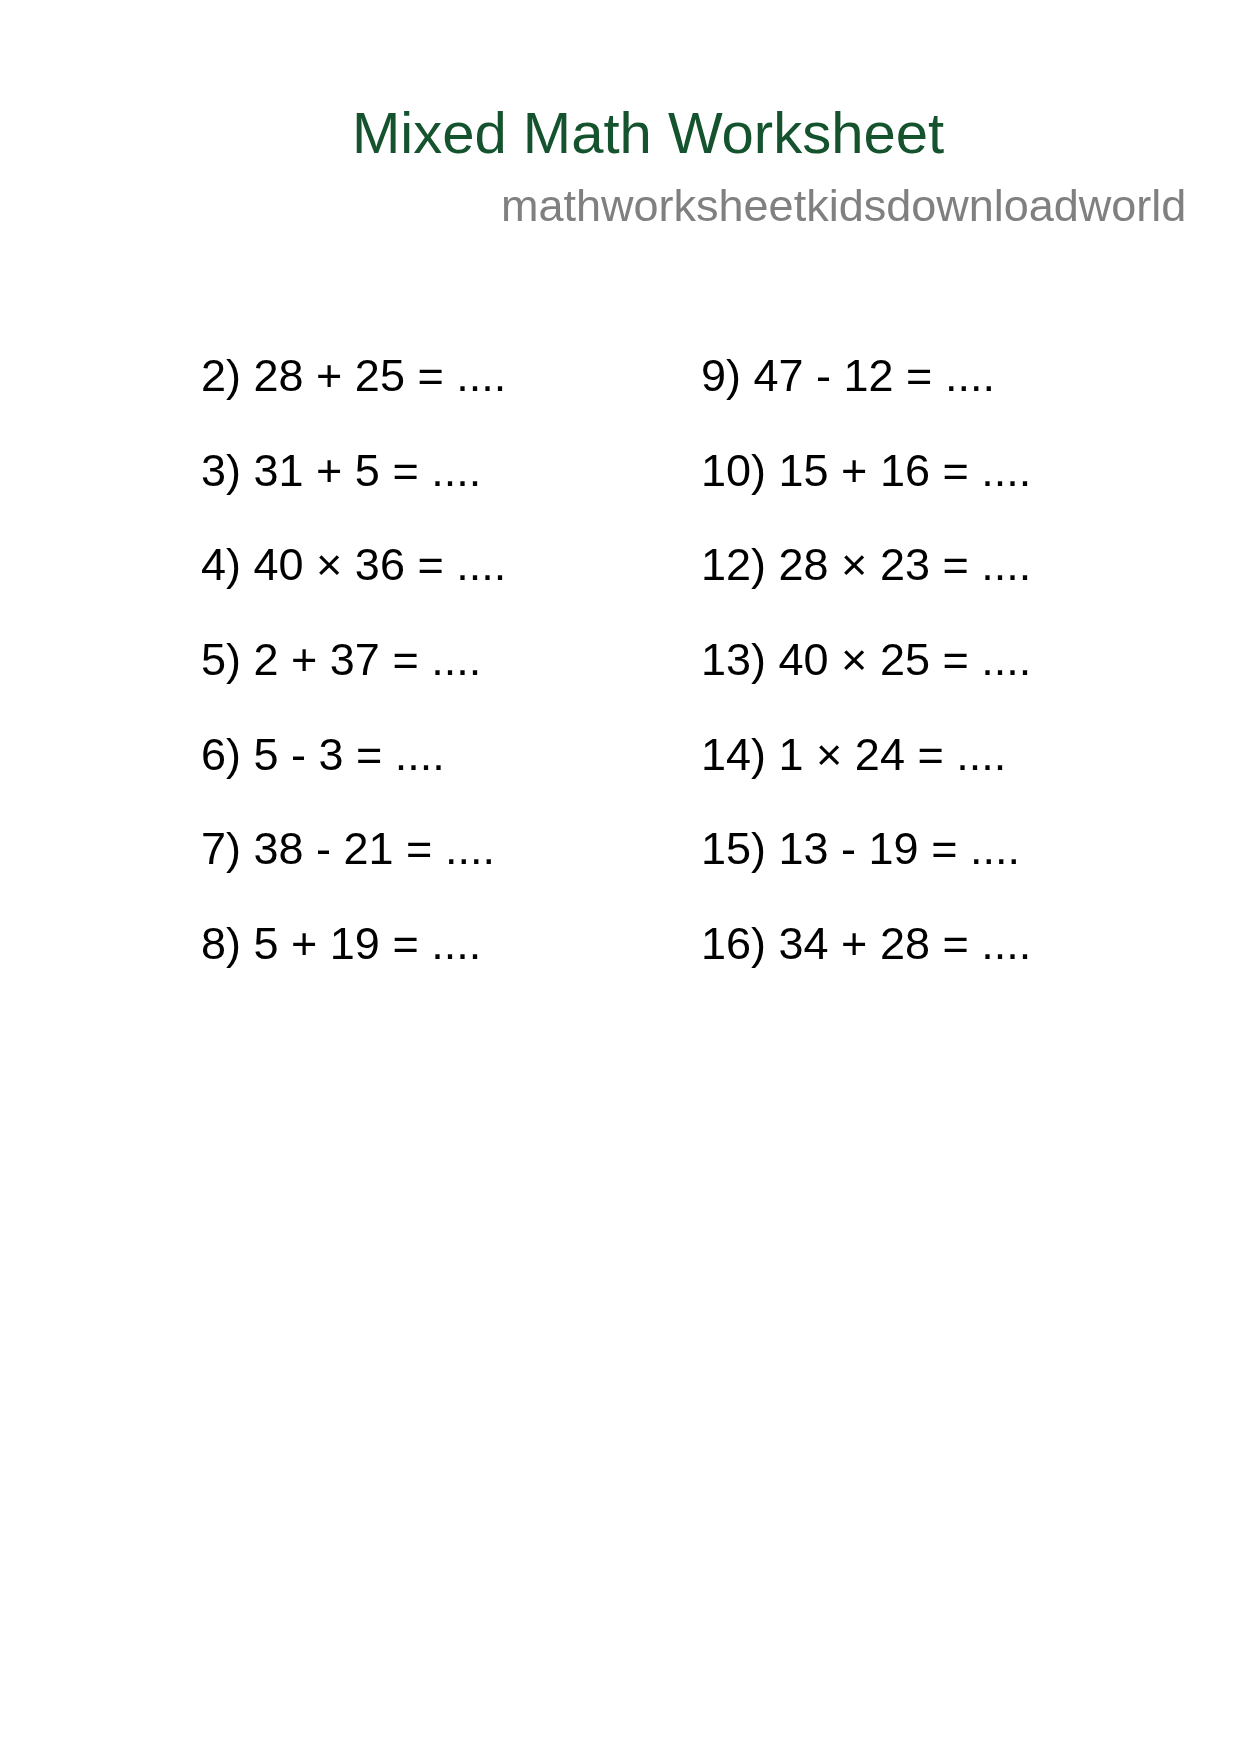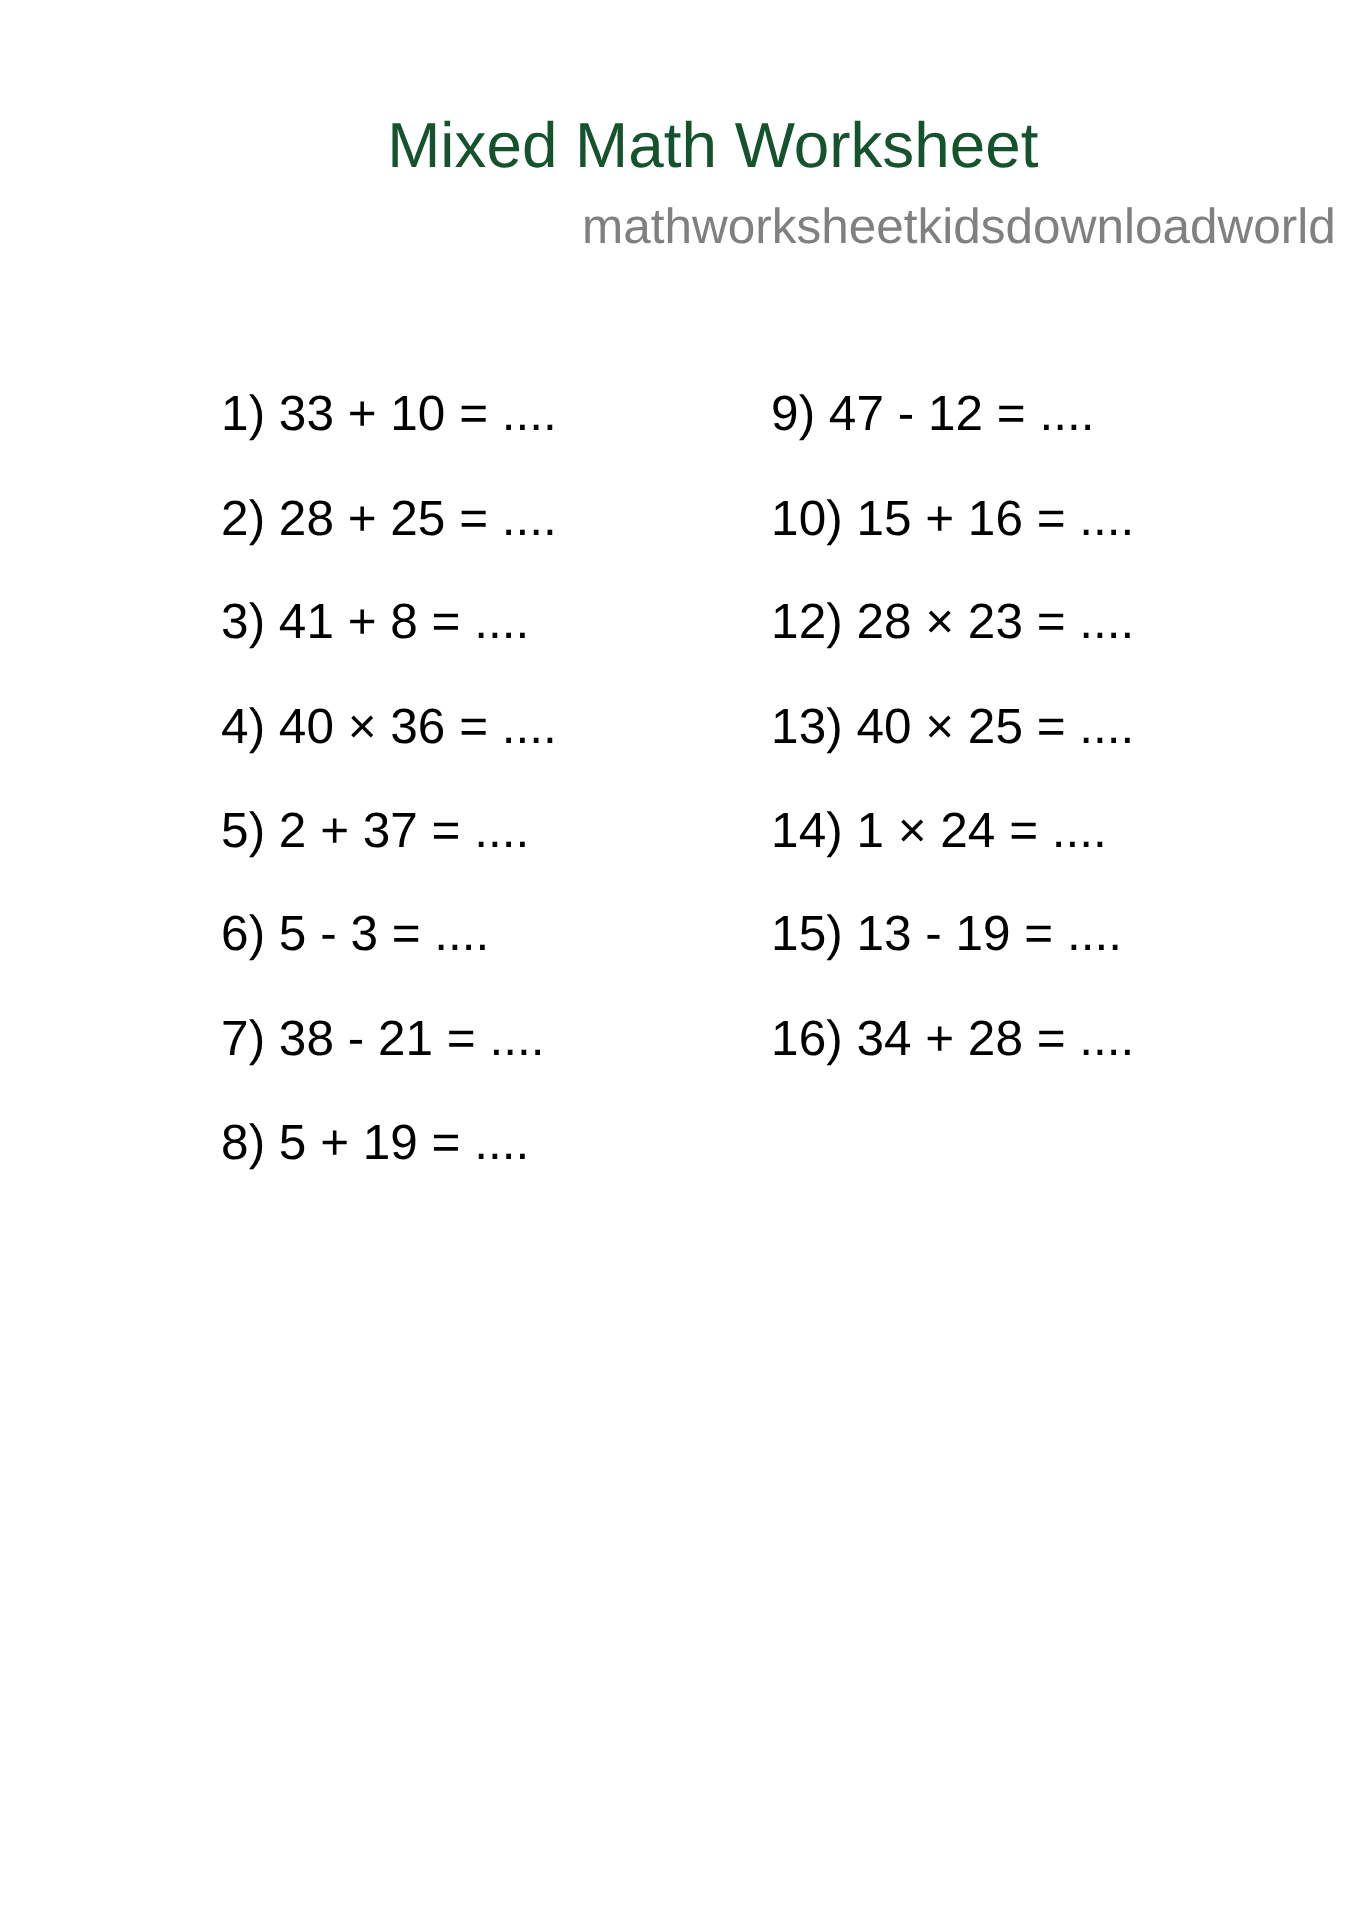--- a/index.html
+++ b/index.html
@@ -25,21 +25,20 @@
       color: #14532d;
     }
     .subtitle {
       position: absolute;
       left: 501px;
       top: 180px;
       font-size: 45px;
       line-height: 52px;
       white-space: nowrap;
       color: #808080;
-      margin-left: 28px;
     }
     .col {
       position: absolute;
       top: 350px;
     }
     .col-left { left: 201px; }
     .col-right { left: 701px; }
     .problem {
       height: 94.7px;
       font-size: 45px;
@@ -48,23 +47,22 @@
       color: #000000;
     }
   </style>
 </head>
 <body>
 
 <div class="title">Mixed Math Worksheet</div>
 <div class="subtitle">mathworksheetkidsdownloadworld</div>
 
 <div class="col col-left">
-  <div class="problem">1) 33 + 10 = ....</div>
   <div class="problem">2) 28 + 25 = ....</div>
-  <div class="problem">3) 41 + 8 = ....</div>
+  <div class="problem">3) 31 + 5 = ....</div>
   <div class="problem">4) 40 × 36 = ....</div>
   <div class="problem">5) 2 + 37 = ....</div>
   <div class="problem">6) 5 - 3 = ....</div>
   <div class="problem">7) 38 - 21 = ....</div>
   <div class="problem">8) 5 + 19 = ....</div>
 </div>
 
 <div class="col col-right">
   <div class="problem">9) 47 - 12 = ....</div>
   <div class="problem">10) 15 + 16 = ....</div>

